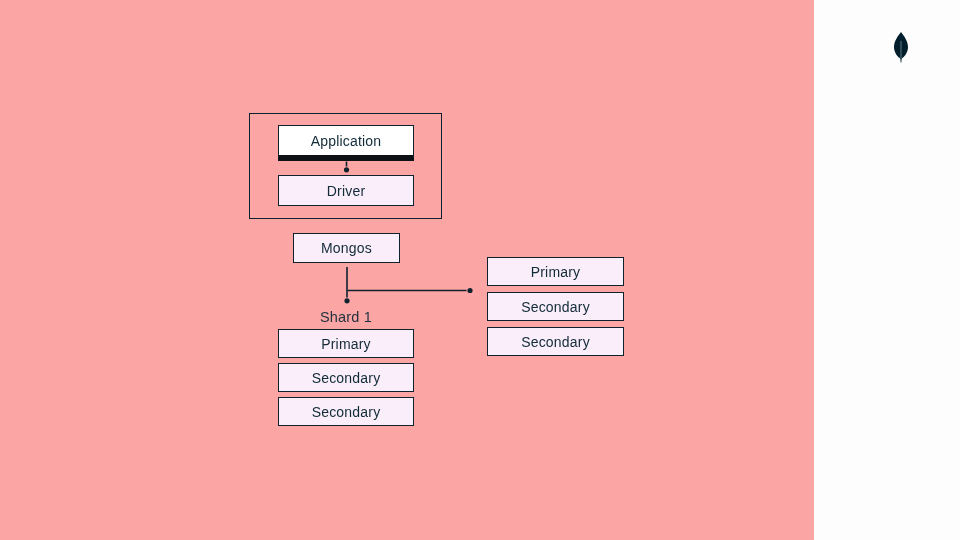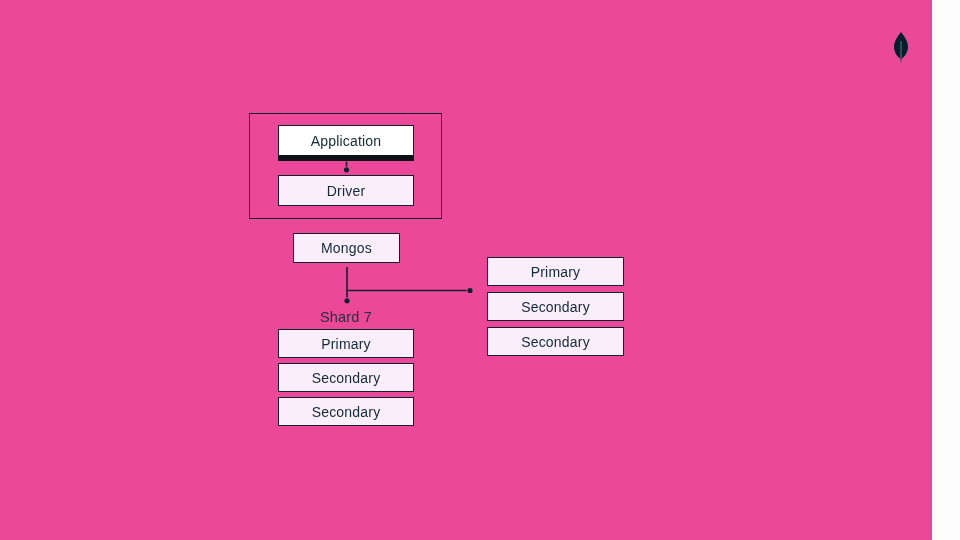--- a/index.html
+++ b/index.html
@@ -6,23 +6,23 @@
     margin: 0;
     padding: 0;
     width: 960px;
     height: 540px;
     background: #fdfdfd;
     font-family: "Liberation Sans", "DejaVu Sans", sans-serif;
     overflow: hidden;
   }
   #canvas {
     position: relative;
-    width: 932px;
+    width: 814px;
     height: 540px;
-    background: #ec4899;
+    background: #fca5a5;
   }
   .node {
     position: absolute;
     box-sizing: border-box;
     border: 1.6px solid #10212e;
     background: #faeefa;
     display: flex;
     align-items: center;
     justify-content: center;
     font-size: 14px;
@@ -93,21 +93,21 @@
   </div>
 
   <div class="node" style="left:278px; top:175px; width:136px; height:31px;">
     <span>Driver</span>
   </div>
 
   <div class="node" style="left:293px; top:233px; width:107px; height:30px;">
     <span>Mongos</span>
   </div>
 
-  <div class="diagram-title" style="left:278px; top:309px; width:136px;">Shard 7</div>
+  <div class="diagram-title" style="left:278px; top:309px; width:136px;">Shard 1</div>
 
   <div class="node" style="left:278px; top:329px; width:136px; height:29px;">
     <span>Primary</span>
   </div>
   <div class="node" style="left:278px; top:363px; width:136px; height:29px;">
     <span>Secondary</span>
   </div>
   <div class="node" style="left:278px; top:397px; width:136px; height:29px;">
     <span>Secondary</span>
   </div>

